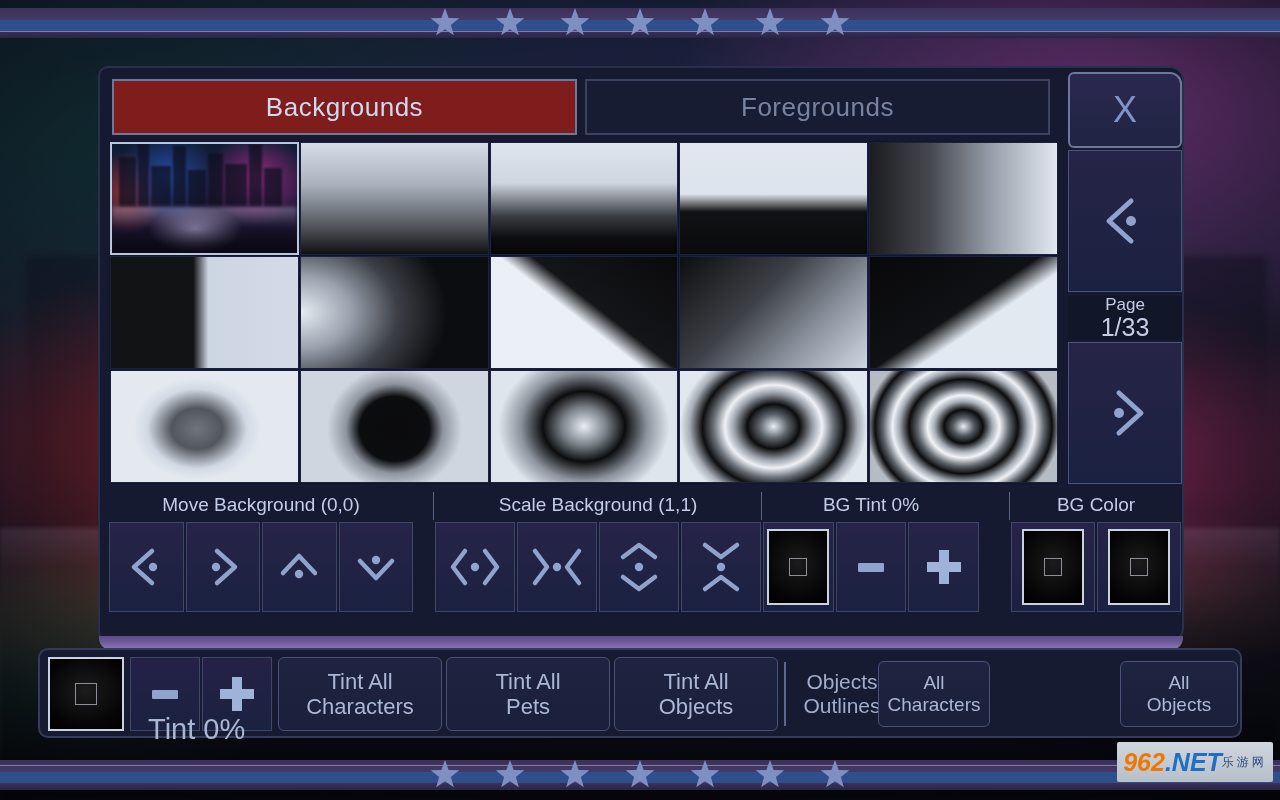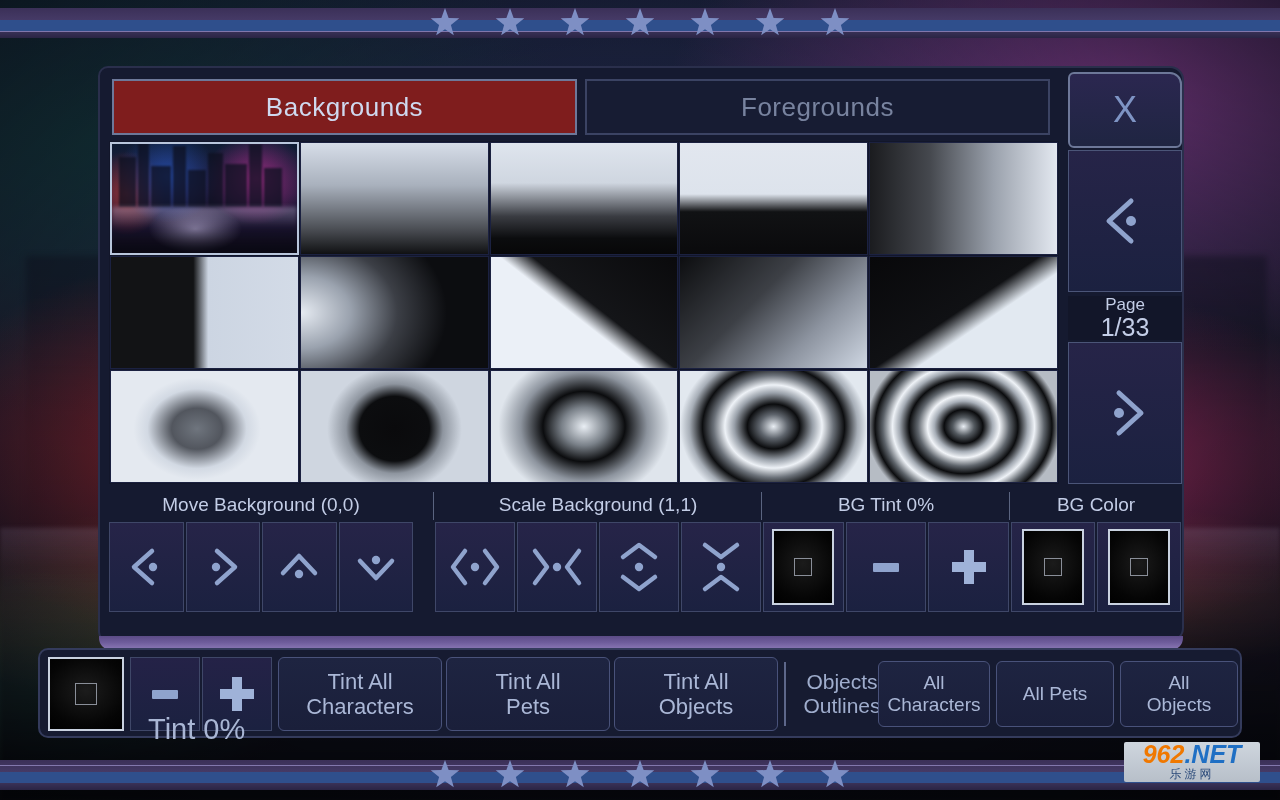--- a/index.html
+++ b/index.html
@@ -200,23 +200,23 @@
     display:flex; flex-direction:column; align-items:center; justify-content:center; line-height:1.15; }
   .staticlbl { position:absolute; top:7px; height:74px; color:#9fadcd; font-size:21px;
     display:flex; flex-direction:column; align-items:center; justify-content:center; line-height:1.15; }
   .vsep { position:absolute; top:12px; width:2px; height:64px; background:#5d678a; }
   .smallbtn { position:absolute; top:11px; height:66px;
     background:linear-gradient(180deg,#1e2441,#1a1f3a); border:1px solid #49527a; border-radius:6px;
     color:#aab7d6; font-size:19px; text-align:center;
     display:flex; flex-direction:column; align-items:center; justify-content:center; line-height:1.15; }
 
   
-  #wm { position:absolute; right:20px; bottom:18px; width:136px; height:40px;
+  #wm { position:absolute; right:7px; bottom:18px; width:156px; height:40px;
         background:linear-gradient(180deg,#cfd6de,#b7bfc9); border-radius:2px; overflow:hidden;
-        display:flex; flex-direction:column; align-items:center; justify-content:center; }
+        display:flex; align-items:center; justify-content:center; }
   #wm .l1 { font-size:25px; font-weight:bold; font-style:italic; line-height:1; }
   #wm .l1 .o { color:#f07800; }
   #wm .l1 .b { color:#1f6fc4; }
   #wm .l2 { font-size:12px; color:#2b4a7a; letter-spacing:3px; line-height:1.2; }
 </style>
 </head>
 <body>
 
 <div id="bg">
   <div class="bg-layer bg-sky"></div>
@@ -424,21 +424,21 @@
           <svg width="48" height="52" viewBox="0 0 48 52">
             <polyline points="8,4 24,16 40,4" fill="none" stroke="#8fa3cd" stroke-width="4.5" stroke-linecap="round" stroke-linejoin="round"></polyline>
             <polyline points="8,48 24,36 40,48" fill="none" stroke="#8fa3cd" stroke-width="4.5" stroke-linecap="round" stroke-linejoin="round"></polyline>
             <circle cx="24" cy="26" r="4.2" fill="#8fa3cd"></circle>
           </svg>
         </div>
       </div>
     </div>
     <div class="sep" style="left:652px;"></div>
 
-    <div class="grp" style="left:654px; width:246px;">
+    <div class="grp" style="left:654px; width:216px;">
       <div class="hdr">BG Tint 0%</div>
       <div class="row">
         <div class="sqbtn">
           <div class="swatch">
               <div class="inner"></div>
             </div>
         </div>
         <div class="sqbtn">
           <div class="pm minus"></div>
         </div>
@@ -496,23 +496,20 @@
   <div class="vsep" style="left:744px;"></div>
 
   <div class="staticlbl" style="left:752px; width:100px;">
     <span>Objects</span>
     <span>Outlines</span>
   </div>
 
   <div class="smallbtn" style="left:838px; width:112px;">
     <span>All</span>
     <span>Characters</span>
-  </div>
-  <div class="smallbtn" style="left:956px; width:118px;">
-    <span>All Pets</span>
   </div>
   <div class="smallbtn" style="left:1080px; width:118px;">
     <span>All</span>
     <span>Objects</span>
   </div>
 </div>
 
 <div class="band bottom">
   <div class="stripe s1"></div>
     <div class="stripe s2"></div>

